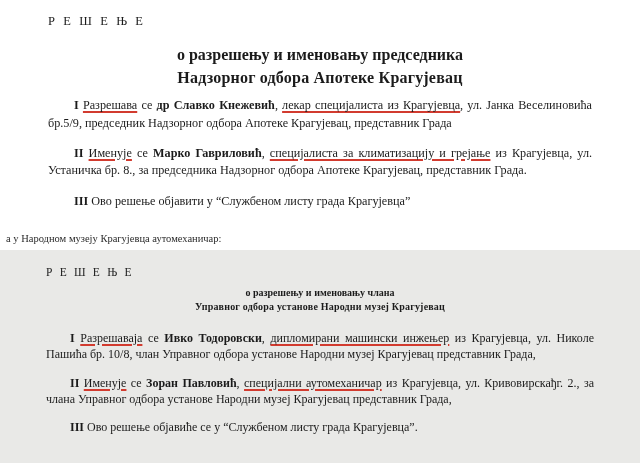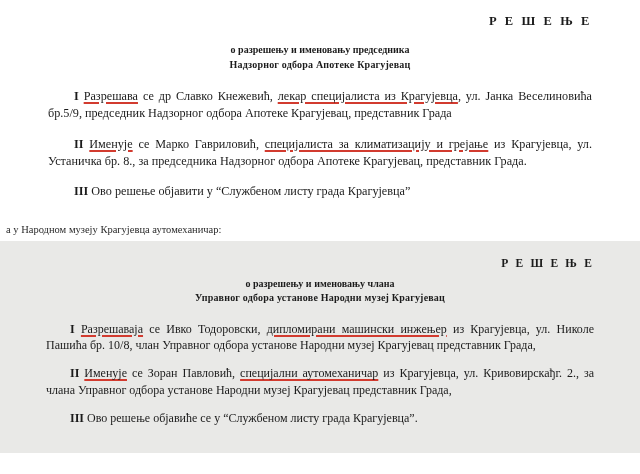--- a/index.html
+++ b/index.html
@@ -21,52 +21,52 @@
     position: relative;
     box-sizing: border-box;
   }
 
   
   .doc1 {
     padding: 10px 48px 0 48px;
     box-sizing: border-box;
   }
   .doc-title {
-    text-align: right;
-    font-weight: bold;
+    text-align: left;
+    font-weight: normal;
     font-size: 12.5px;
     letter-spacing: 2.6px;
     margin: 4px 0 14px 0;
   }
   .doc-subtitle {
     text-align: center;
     font-weight: bold;
-    font-size: 10px;
+    font-size: 16px;
     line-height: 1.45;
-    margin-bottom: 16px;
+    margin-bottom: 8px;
   }
   .doc-subtitle .sub-line2 {
     letter-spacing: 0.2px;
   }
   .para {
     font-size: 12.2px;
     line-height: 1.42;
     text-align: justify;
     margin: 0 0 13px 0;
     text-indent: 0;
   }
   .para .indent {
     display: inline-block;
     width: 26px;
   }
   .roman {
     font-weight: bold;
   }
   .bold {
-    font-weight: normal;
+    font-weight: bold;
   }
   .uline {
     text-decoration: underline;
     text-decoration-color: #d23b2f;
     text-decoration-thickness: 1.5px;
     text-underline-offset: 2px;
   }
 
   
   .note-line {

